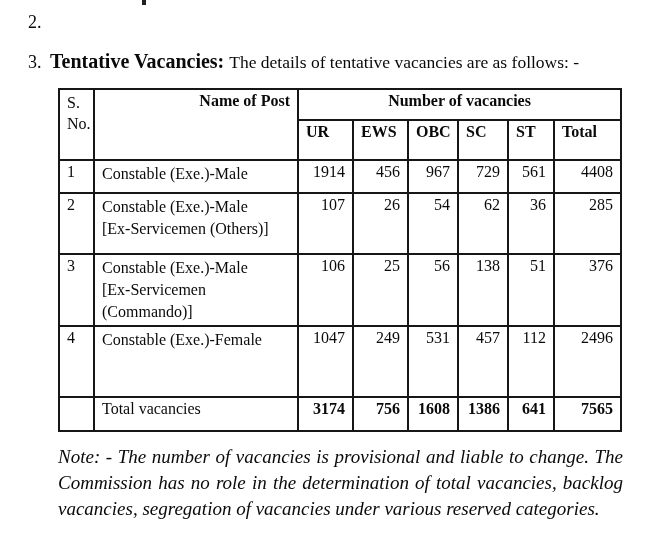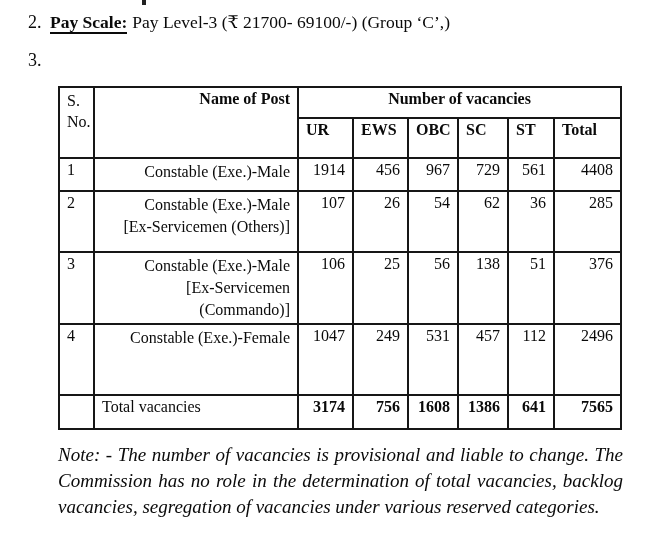--- a/index.html
+++ b/index.html
@@ -63,21 +63,21 @@
     font-weight: normal; text-align: left; font-size: 17px;
     padding-top: 3px;
   }
   th.sno-h span { display: block; line-height: 21px; }
   th.name-h { font-weight: bold; text-align: right; font-size: 17px; padding-top: 3px; }
   th.group-h { font-weight: bold; text-align: center; font-size: 17px; padding-top: 3px; margin-left: 12px; }
   th.col-h { font-weight: bold; text-align: left; font-size: 17px; padding-top: 8px; }
 
   td.c-sno { text-align: left; }
   td.c-name { text-align: left; }
-  td.c-name span { display: block; line-height: 22px; text-align: right; }
+  td.c-name span { display: block; line-height: 22px; }
   td.c-val { text-align: right; }
   tr.rtotal td.c-val { font-weight: bold; }
 
   
   .note {
     margin: 12px 27px 0 58px;
     font-style: italic;
     font-size: 19px;
     line-height: 26px;
     text-align: justify;
@@ -85,27 +85,27 @@
 </style>
 </head>
 <body>
 
 <div class="page">
 
   <div class="stray-ink"></div>
 
   <div class="item item-2">
     <span class="item-num">2.</span>
-    <div class="item-body">
-      <span class="label-underlined">Pay Scale:</span><span>Pay Level-3 (₹ 21700- 69100/-) (Group ‘C’,)</span>
-    </div>
   </div>
 
   <div class="item item-3">
     <span class="item-num">3.</span>
+    <div class="item-body">
+      <span class="label-big">Tentative Vacancies:</span><span>The details of tentative vacancies are as follows: -</span>
+    </div>
   </div>
 
   <table class="vac">
     <colgroup>
       <col style="width:35px">
         <col style="width:204px">
         <col style="width:55px">
         <col style="width:55px">
         <col style="width:50px">
         <col style="width:50px">

